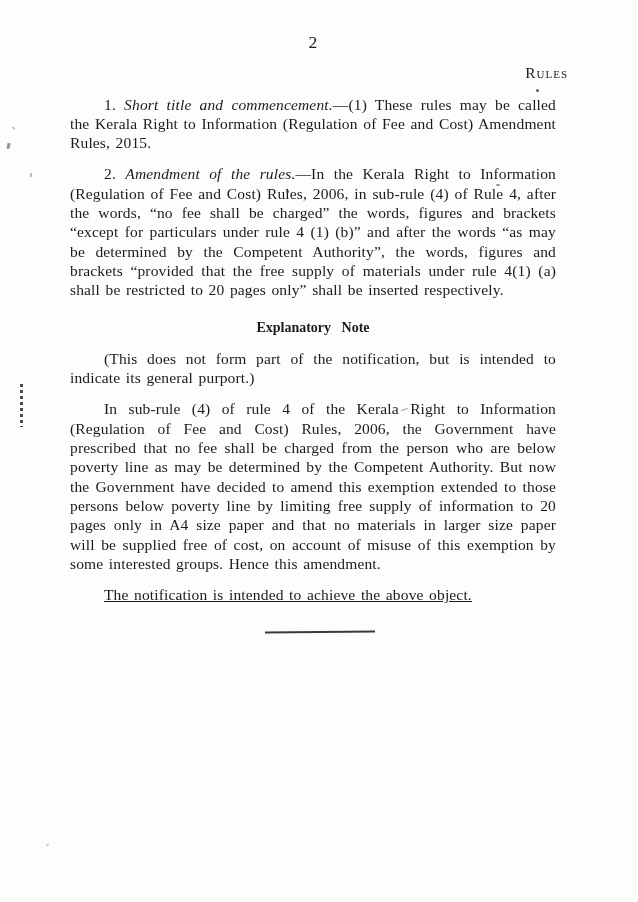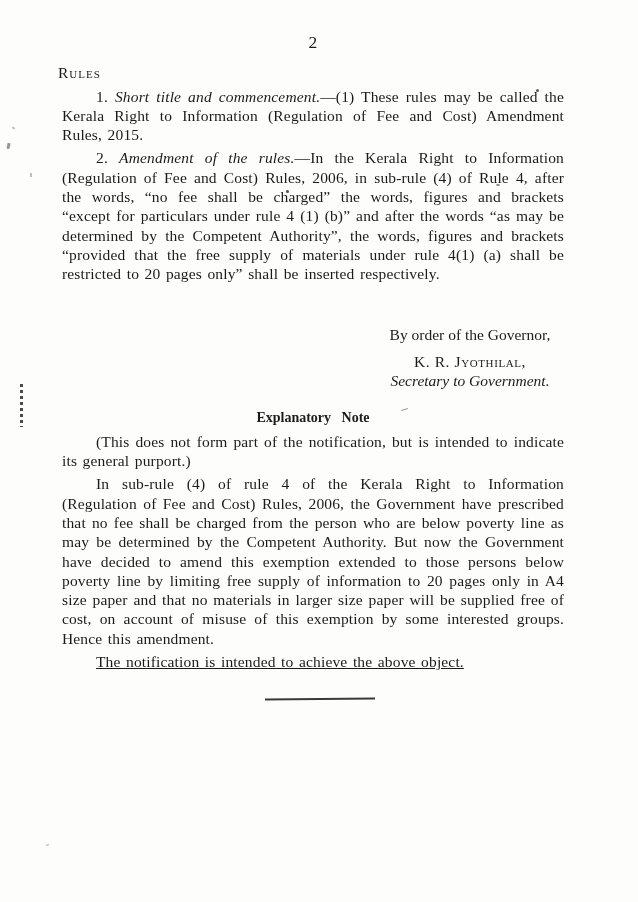--- a/index.html
+++ b/index.html
@@ -25,27 +25,27 @@
     width: 510px;
   }
   .page-number {
     padding-top: 33px;
     text-align: center;
     font-size: 17.5px;
     letter-spacing: 0.5px;
   }
   .section-heading {
     margin-top: 11px;
-    text-align: left;
+    text-align: right;
     font-variant: small-caps;
     font-size: 15.5px;
     letter-spacing: 1px;
   }
   p.para {
-    margin: 4px;
+    margin: 12px;
     text-align: justify;
     text-indent: 34px;
     word-spacing: 1.5px;
     letter-spacing: 0.15px;
   }
   .mt-first   { margin-top: 15px; }
   .mt-sub     { margin-top: 13px; }
   .mt-rule2   { margin-top: 17px; }
   .it { font-style: italic; }
   .signature {
@@ -105,25 +105,20 @@
 
     <div class="page-number">2</div>
 
     <div class="section-heading">Rules</div>
 
     <p class="para mt-first"><span>1.</span> <span class="it">Short title and commencement.</span><span>—(1) These rules may be called the Kerala Right to Information (Regulation of Fee and Cost) Amendment Rules, 2015.</span></p>
 
 
     <p class="para mt-rule2"><span>2.</span> <span class="it">Amendment of the rules.</span><span>—In the Kerala Right to Information (Regulation of Fee and Cost) Rules, 2006, in sub-rule (4) of Rule 4, after the words, “no fee shall be charged” the words, figures and brackets “except for particulars under rule 4 (1) (b)” and after the words “as may be determined by the Competent Authority”, the words, figures and brackets “provided that the free supply of materials under rule 4(1) (a) shall be restricted to 20 pages only” shall be inserted respectively.</span></p>
 
-    <div class="signature">
-      <div>By order of the Governor,</div>
-      <div class="sig-name">K. R. Jyothilal,</div>
-      <div class="sig-desig">Secretary to Government.</div>
-    </div>
 
     <h3 class="note-heading">Explanatory Note</h3>
 
     <p class="para mt-disclaimer">(This does not form part of the notification, but is intended to indicate its general purport.)</p>
 
     <p class="para mt-notebody">In sub-rule (4) of rule 4 of the Kerala Right to Information (Regulation of Fee and Cost) Rules, 2006, the Government have prescribed that no fee shall be charged from the person who are below poverty line as may be determined by the Competent Authority. But now the Government have decided to amend this exemption extended to those persons below poverty line by limiting free supply of information to 20 pages only in A4 size paper and that no materials in larger size paper will be supplied free of cost, on account of misuse of this exemption by some interested groups. Hence this amendment.</p>
 
     <p class="para mt-closing">The notification is intended to achieve the above object.</p>
 
     <hr class="end-rule">

